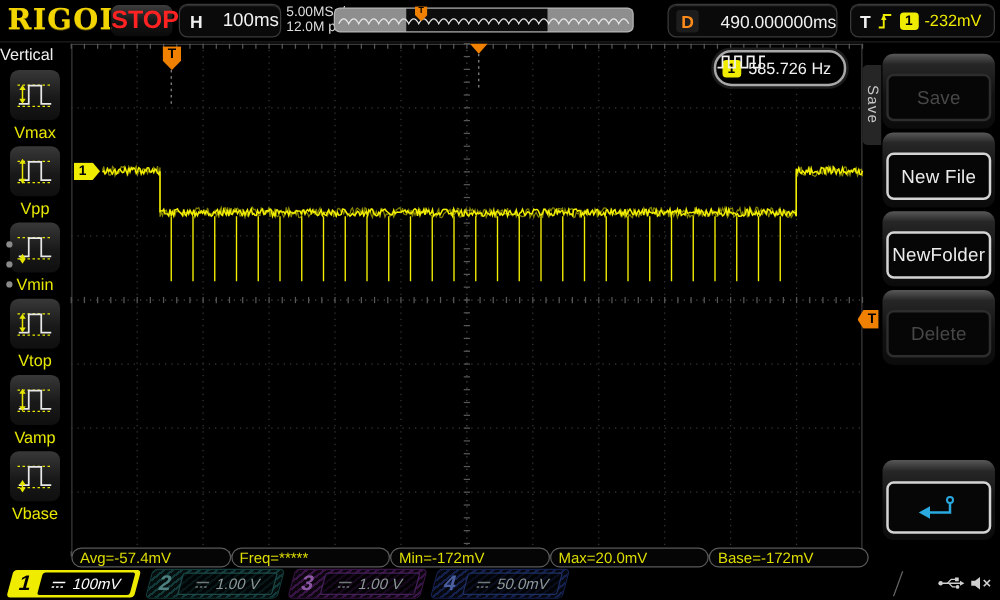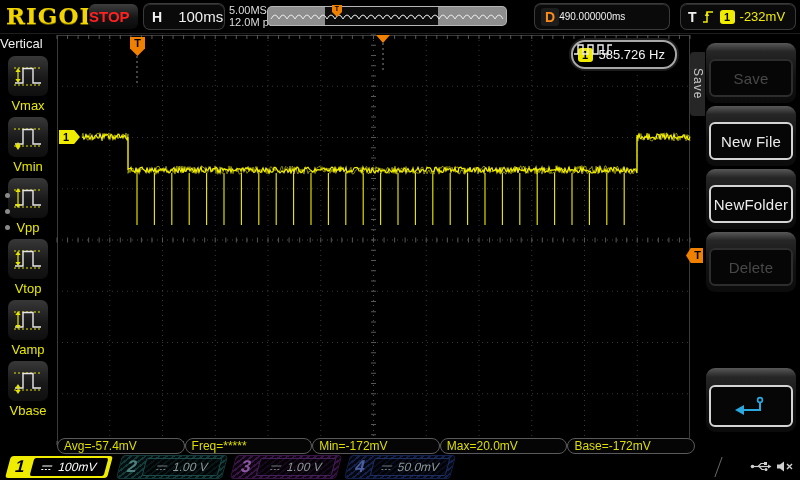--- a/index.html
+++ b/index.html
@@ -2,32 +2,32 @@
 <html><head>
 <meta charset="utf-8">
 <style>
   html,body{margin:0;padding:0;background:#000}
   body{width:800px;height:480px;position:relative;overflow:hidden;font-family:"Liberation Sans",sans-serif;-webkit-font-smoothing:antialiased}
 
   
   .topbar{position:absolute;left:0;top:0;width:800px;height:33px;background:#000;border-bottom:1px solid #1e1e1e}
   .logo{position:absolute;left:6px;top:2px;font-family:"DejaVu Serif",serif;font-weight:bold;font-size:23px;color:#f2d400;letter-spacing:1px;text-shadow:0 1px 0 #6b5e00}
   .tbox{background:#0a0a0a;border-radius:6px;box-shadow:0 0 0 1px #3a3a3a, inset 0 1px 0 #2c2c2c}
-  .stop{position:absolute;left:89px;top:4px;width:49px;height:25px;color:#ff2222;font-weight:bold;font-size:15px;text-align:left;line-height:25px;background:linear-gradient(#3d3d3d,#151515 55%,#0a0a0a);border-radius:6px;box-shadow:0 0 0 1px #000}
+  .stop{position:absolute;left:89px;top:4px;width:49px;height:25px;color:#ff2222;font-weight:bold;font-size:20px;text-align:left;line-height:25px;background:linear-gradient(#3d3d3d,#151515 55%,#0a0a0a);border-radius:6px;box-shadow:0 0 0 1px #000}
   .hbox{position:absolute;left:144px;top:4px;width:80px;height:25px;display:flex;align-items:center}
   .hlabel{font-weight:bold;font-size:14px;color:#f0f0f0;margin-left:8px}
   .hval{font-size:15px;color:#f0f0f0;margin-left:16px}
   .srate{position:absolute;left:229px;top:5px;font-size:11px;line-height:11.5px;color:#dcdcdc;white-space:nowrap}
   .strip{position:absolute;left:268px;top:7px;width:238px;height:18px;background:#8e8e8e;border-radius:4px;box-shadow:0 0 0 1px #b5b5b5}
   .strip .window{position:absolute;left:57px;top:0;width:113px;height:18px;background:#0d0d0d}
   .strip svg{position:absolute;left:0;top:0}
   .minipennant{position:absolute;left:64px;top:-2px;width:10px;height:12px;background:#f08000;clip-path:polygon(0 0,100% 0,100% 58%,50% 100%,0 58%);color:#000;font-size:7px;font-weight:bold;text-align:center;line-height:8px}
   .dbox{position:absolute;left:535px;top:4px;width:134px;height:25px;display:flex;align-items:center}
   .dlabel{color:#ff8c1a;font-weight:bold;font-size:14px;background:#1d1d1d;border-radius:3px;padding:0 4px;margin-left:6px;line-height:18px}
-  .dval{flex:1;text-align:left;color:#f0f0f0;font-size:10px}
+  .dval{flex:1;text-align:right;color:#f0f0f0;font-size:14px}
   .trigbox{position:absolute;left:681px;top:4px;width:114px;height:25px;display:flex;align-items:center;gap:5px;padding-left:7px;box-sizing:border-box}
   .tlabel{color:#f0f0f0;font-weight:bold;font-size:14px}
   .badge1{width:15px;height:14px;background:#f0ec00;border-radius:3px;color:#000;font-weight:bold;font-size:11px;text-align:center;line-height:14px;flex:0 0 auto}
   .tval{color:#f0ec00;font-size:13px}
 
   
   .leftmenu{position:absolute;left:0;top:33px;width:56px;height:422px}
   .lm-title{color:#f0f0f0;font-size:13px;text-align:left;margin:3px 0 5px}
   .vitem{display:flex;flex-direction:column;align-items:center;margin-bottom:2px}
   .vicon{width:40px;height:40px;background:linear-gradient(#383838,#191919 55%,#0f0f0f);border-radius:7px;box-shadow:0 0 0 1px #000;display:flex;align-items:center;justify-content:center}
@@ -131,39 +131,39 @@
         </svg>
       </div>
     <div class="vlabel">Vmax</div>
   </div>
   <div class="vitem">
     <div class="vicon">
         <svg width="34" height="34" viewBox="0 0 34 34">
     <line x1="3" y1="9" x2="31" y2="9" stroke="#e6e600" stroke-width="1" stroke-dasharray="2 2"></line>
     <line x1="3" y1="26" x2="31" y2="26" stroke="#e6e600" stroke-width="1" stroke-dasharray="2 2"></line>
     <path d="M4,24 H12 V9.5 H22 V24 H30" stroke="#e8e8e8" stroke-width="1.4" fill="none"></path>
+    <line x1="7" y1="24" x2="7" y2="10" stroke="#e6e600" stroke-width="1.2"></line>
+          <path d="M4.4,11 L9.6,11 L7,7 Z" fill="#e6e600"></path>
+          <path d="M4.4,23 L9.6,23 L7,27 Z" fill="#e6e600"></path>
+        </svg>
+      </div>
+    <div class="vlabel">Vpp</div>
+  </div>
+  <div class="vitem">
+    <div class="vicon">
+        <svg width="34" height="34" viewBox="0 0 34 34">
+    <line x1="3" y1="9" x2="31" y2="9" stroke="#e6e600" stroke-width="1" stroke-dasharray="2 2"></line>
+    <line x1="3" y1="26" x2="31" y2="26" stroke="#e6e600" stroke-width="1" stroke-dasharray="2 2"></line>
+    <path d="M4,24 H12 V9.5 H22 V24 H30" stroke="#e8e8e8" stroke-width="1.4" fill="none"></path>
     <line x1="7" y1="27" x2="7" y2="25" stroke="#e6e600" stroke-width="1.2"></line>
           <path d="M4.4,26 L9.6,26 L7,22 Z" fill="#e6e600"></path>
           <path d="M4.4,26 L9.6,26 L7,30 Z" fill="#e6e600"></path>
         </svg>
       </div>
     <div class="vlabel">Vmin</div>
-  </div>
-  <div class="vitem">
-    <div class="vicon">
-        <svg width="34" height="34" viewBox="0 0 34 34">
-    <line x1="3" y1="9" x2="31" y2="9" stroke="#e6e600" stroke-width="1" stroke-dasharray="2 2"></line>
-    <line x1="3" y1="26" x2="31" y2="26" stroke="#e6e600" stroke-width="1" stroke-dasharray="2 2"></line>
-    <path d="M4,24 H12 V9.5 H22 V24 H30" stroke="#e8e8e8" stroke-width="1.4" fill="none"></path>
-    <line x1="7" y1="24" x2="7" y2="10" stroke="#e6e600" stroke-width="1.2"></line>
-          <path d="M4.4,11 L9.6,11 L7,7 Z" fill="#e6e600"></path>
-          <path d="M4.4,23 L9.6,23 L7,27 Z" fill="#e6e600"></path>
-        </svg>
-      </div>
-    <div class="vlabel">Vpp</div>
   </div>
   <div class="vitem">
     <div class="vicon">
         <svg width="34" height="34" viewBox="0 0 34 34">
     <line x1="3" y1="9" x2="31" y2="9" stroke="#e6e600" stroke-width="1" stroke-dasharray="2 2"></line>
     <line x1="3" y1="26" x2="31" y2="26" stroke="#e6e600" stroke-width="1" stroke-dasharray="2 2"></line>
     <path d="M4,24 H12 V9.5 H22 V24 H30" stroke="#e8e8e8" stroke-width="1.4" fill="none"></path>
     <line x1="7" y1="21" x2="7" y2="12" stroke="#e6e600" stroke-width="1.2"></line>
           <path d="M4.4,13 L9.6,13 L7,9 Z" fill="#e6e600"></path>
           <path d="M4.4,20 L9.6,20 L7,24 Z" fill="#e6e600"></path>

